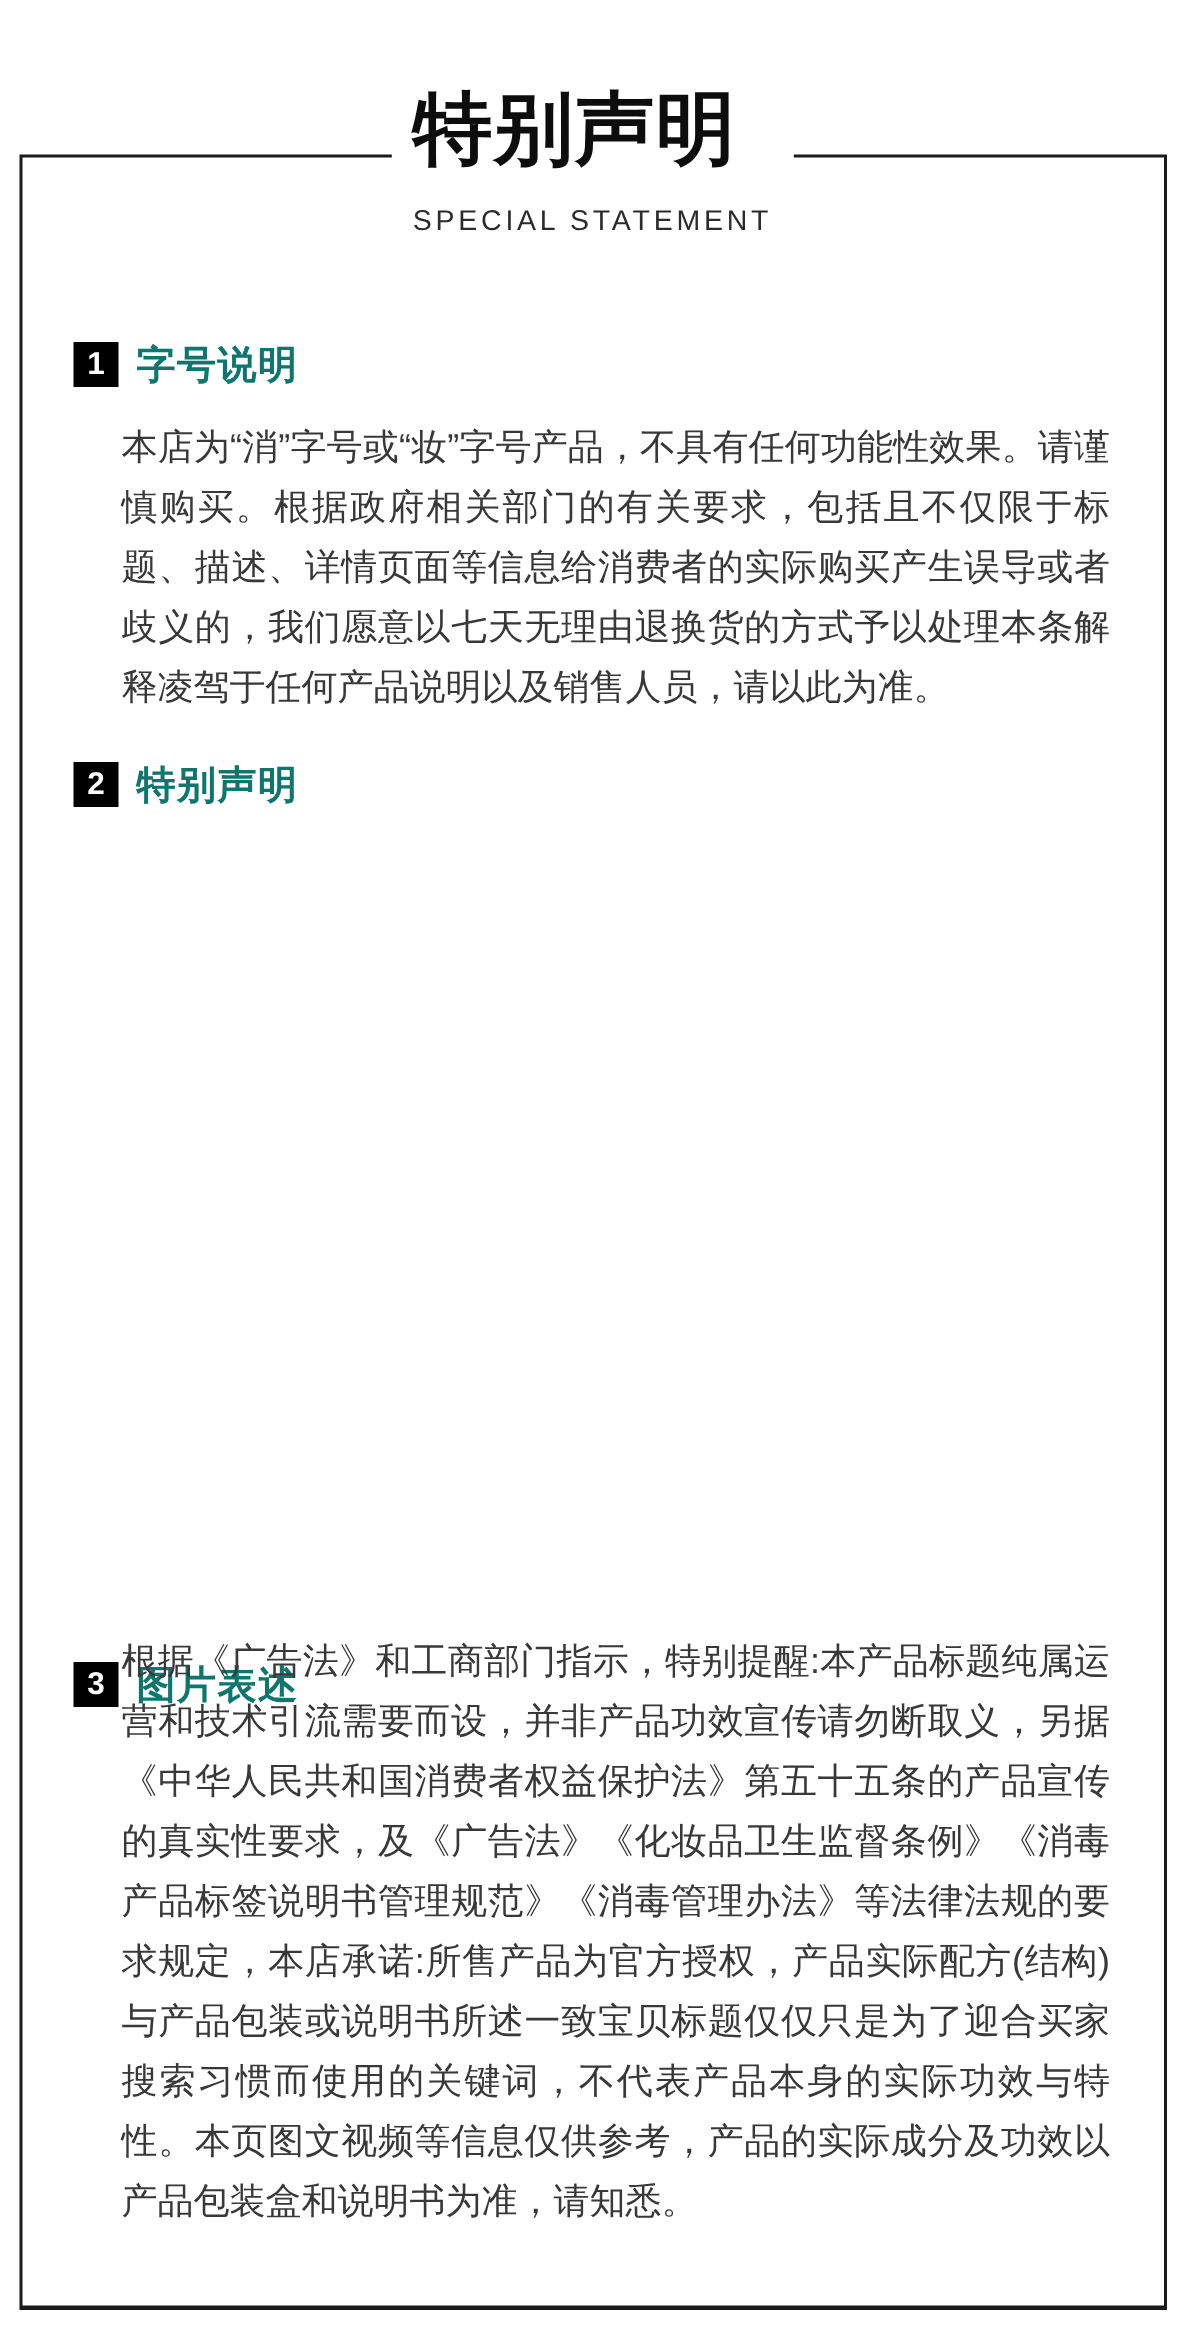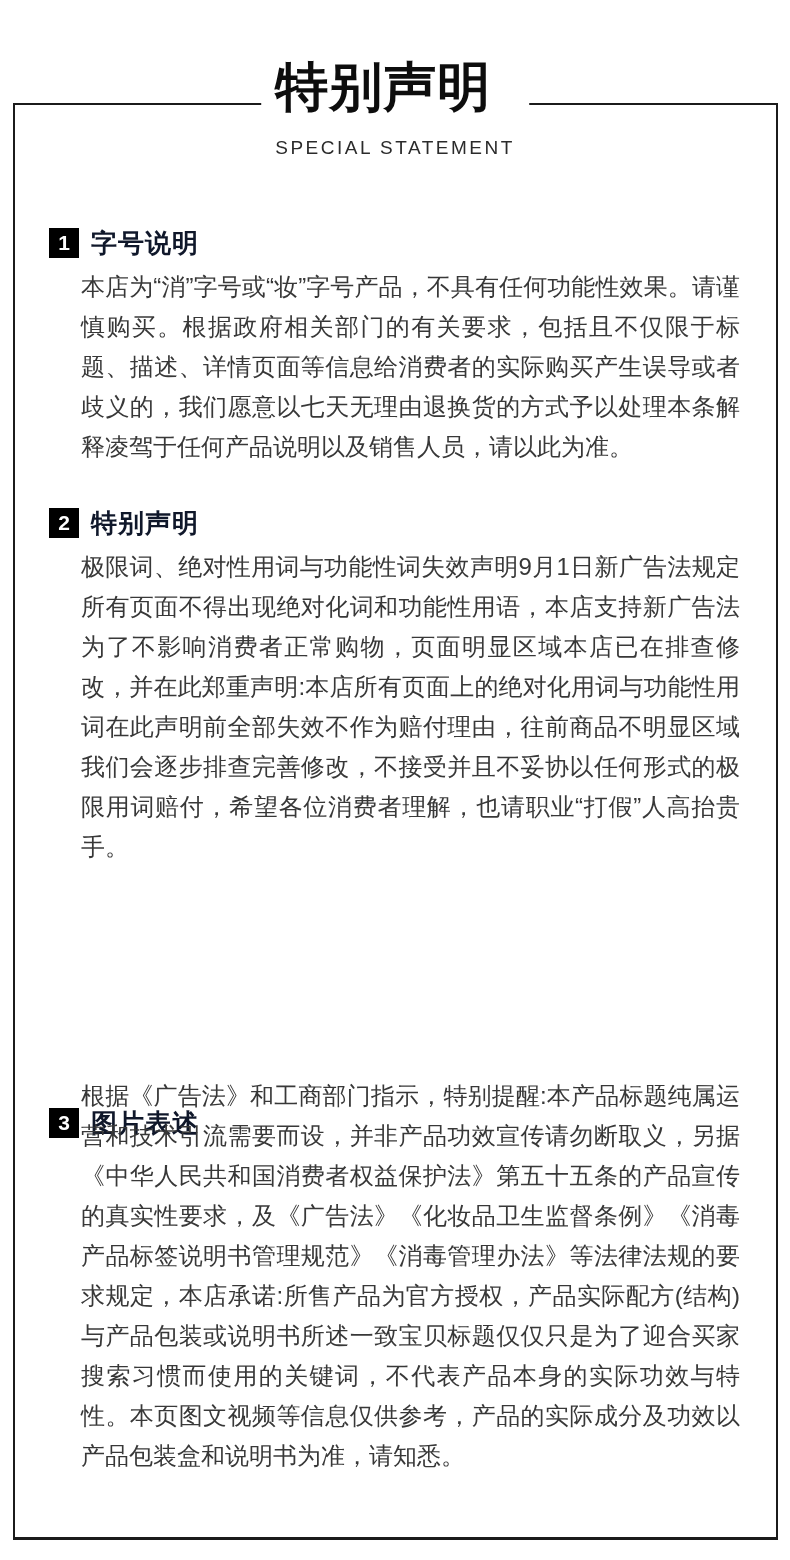--- a/index.html
+++ b/index.html
@@ -66,35 +66,36 @@
     font-size: 21px;
     font-weight: 700;
     display: flex;
     align-items: center;
     justify-content: center;
     flex: 0 0 auto;
   }
   .sec-title {
     font-size: 26px;
     font-weight: 700;
-    color: #0f172a;
+    color: #0f766e;
     letter-spacing: 1px;
     line-height: 30px;
   }
 
   .sec-body {
     position: absolute;
     left: 81px;
     width: 659px;
     font-size: 24px;
     line-height: 40px;
     color: #383838;
     text-align: justify;
     text-justify: inter-ideograph;
     z-index: 3;
+    margin-top: 12px;
   }
   .sec-body p { margin: 0; }
 
   .pos-h1 { top: 228px; }
   .pos-p1 { top: 267px; }
   .pos-h2 { top: 508px; }
   .pos-p2 { top: 547px; }
   .pos-h3 { top: 1108px; }
   .pos-p3 { top: 1076px; }
 </style>
@@ -120,21 +121,20 @@
     <p>本店为“消”字号或“妆”字号产品，不具有任何功能性效果。请谨慎购买。根据政府相关部门的有关要求，包括且不仅限于标题、描述、详情页面等信息给消费者的实际购买产生误导或者歧义的，我们愿意以七天无理由退换货的方式予以处理本条解释凌驾于任何产品说明以及销售人员，请以此为准。</p>
   </div>
 
   <div class="sec-heading pos-h2">
     <span class="badge">
       <span>2</span>
     </span>
     <span class="sec-title">特别声明</span>
   </div>
   <div class="sec-body pos-p2">
-    <p>极限词、绝对性用词与功能性词失效声明9月1日新广告法规定所有页面不得出现绝对化词和功能性用语，本店支持新广告法为了不影响消费者正常购物，页面明显区域本店已在排查修改，并在此郑重声明:本店所有页面上的绝对化用词与功能性用词在此声明前全部失效不作为赔付理由，往前商品不明显区域我们会逐步排查完善修改，不接受并且不妥协以任何形式的极限用词赔付，希望各位消费者理解，也请职业“打假”人高抬贵手。</p>
   </div>
 
   <div class="sec-heading pos-h3">
     <span class="badge">
       <span>3</span>
     </span>
     <span class="sec-title">图片表述</span>
   </div>
   <div class="sec-body pos-p3">
     <p>根据《广告法》和工商部门指示，特别提醒:本产品标题纯属运营和技术引流需要而设，并非产品功效宣传请勿断取义，另据《中华人民共和国消费者权益保护法》第五十五条的产品宣传的真实性要求，及《广告法》《化妆品卫生监督条例》《消毒产品标签说明书管理规范》《消毒管理办法》等法律法规的要求规定，本店承诺:所售产品为官方授权，产品实际配方(结构)与产品包装或说明书所述一致宝贝标题仅仅只是为了迎合买家搜索习惯而使用的关键词，不代表产品本身的实际功效与特性。本页图文视频等信息仅供参考，产品的实际成分及功效以产品包装盒和说明书为准，请知悉。</p>

